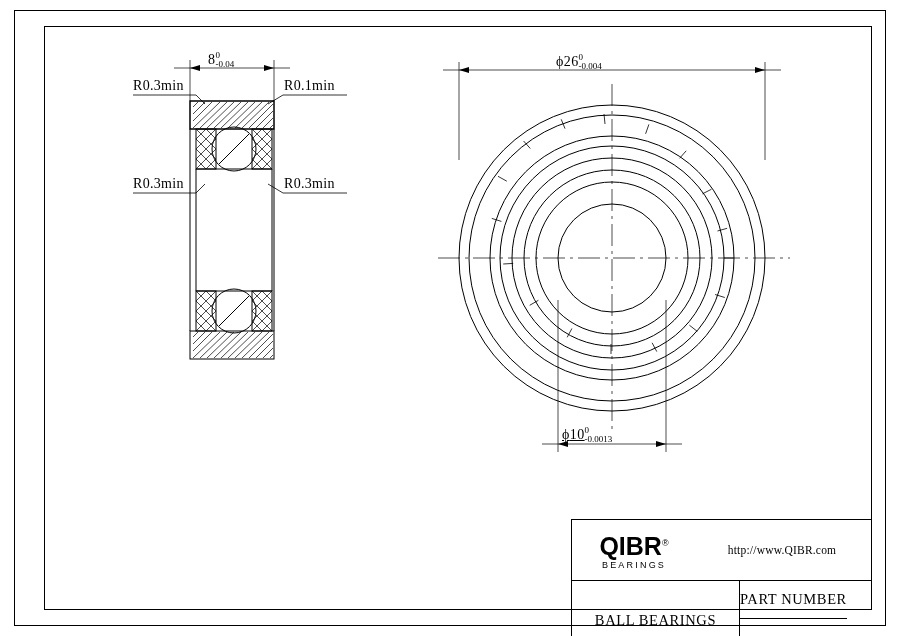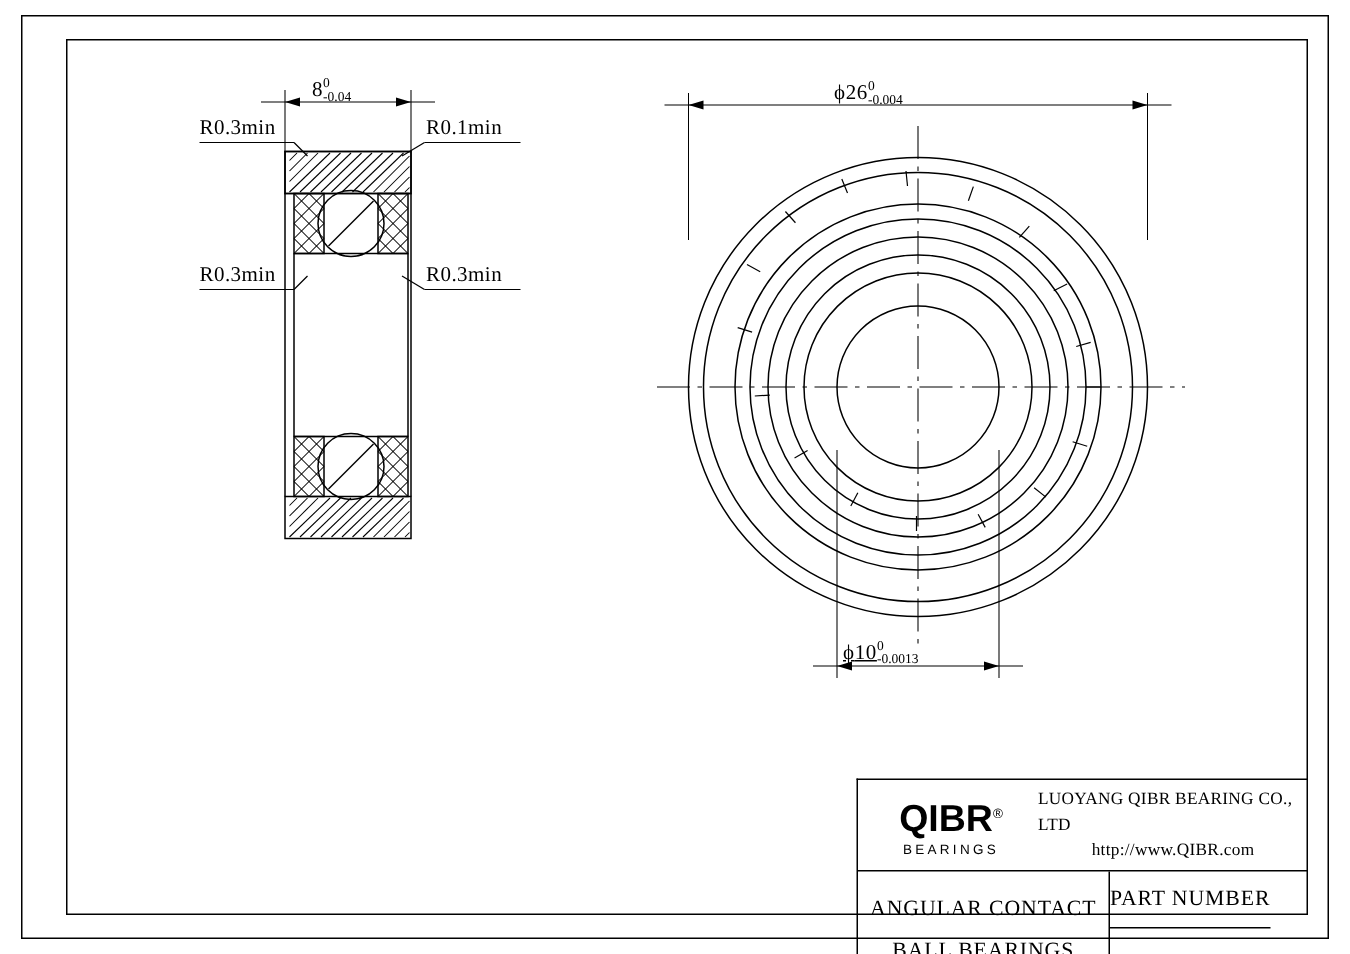--- a/index.html
+++ b/index.html
@@ -400,27 +400,25 @@
   <div class="note" style="left:133px; top:176px;"><span>R0.3min</span></div>
   <div class="note" style="left:284px; top:176px;"><span>R0.3min</span></div>
 
   <div class="title-block">
     <div class="tb-top">
       <div class="logo-cell">
         <div class="logo-main"><span>QIBR</span><span class="reg">®</span></div>
         <div class="logo-sub">BEARINGS</div>
       </div>
       <div class="company-cell">
-        <div>LUOYANG QIBR BEARING CO., LTD</div>
         <div>http://www.QIBR.com</div>
       </div>
     </div>
     <div class="tb-bottom">
       <div class="tb-left">
-        <div>ANGULAR CONTACT</div>
         <div>BALL BEARINGS</div>
       </div>
       <div class="tb-right">
         <div class="tb-right-top">PART NUMBER</div>
       </div>
     </div>
   </div>
 
 </div>
 

